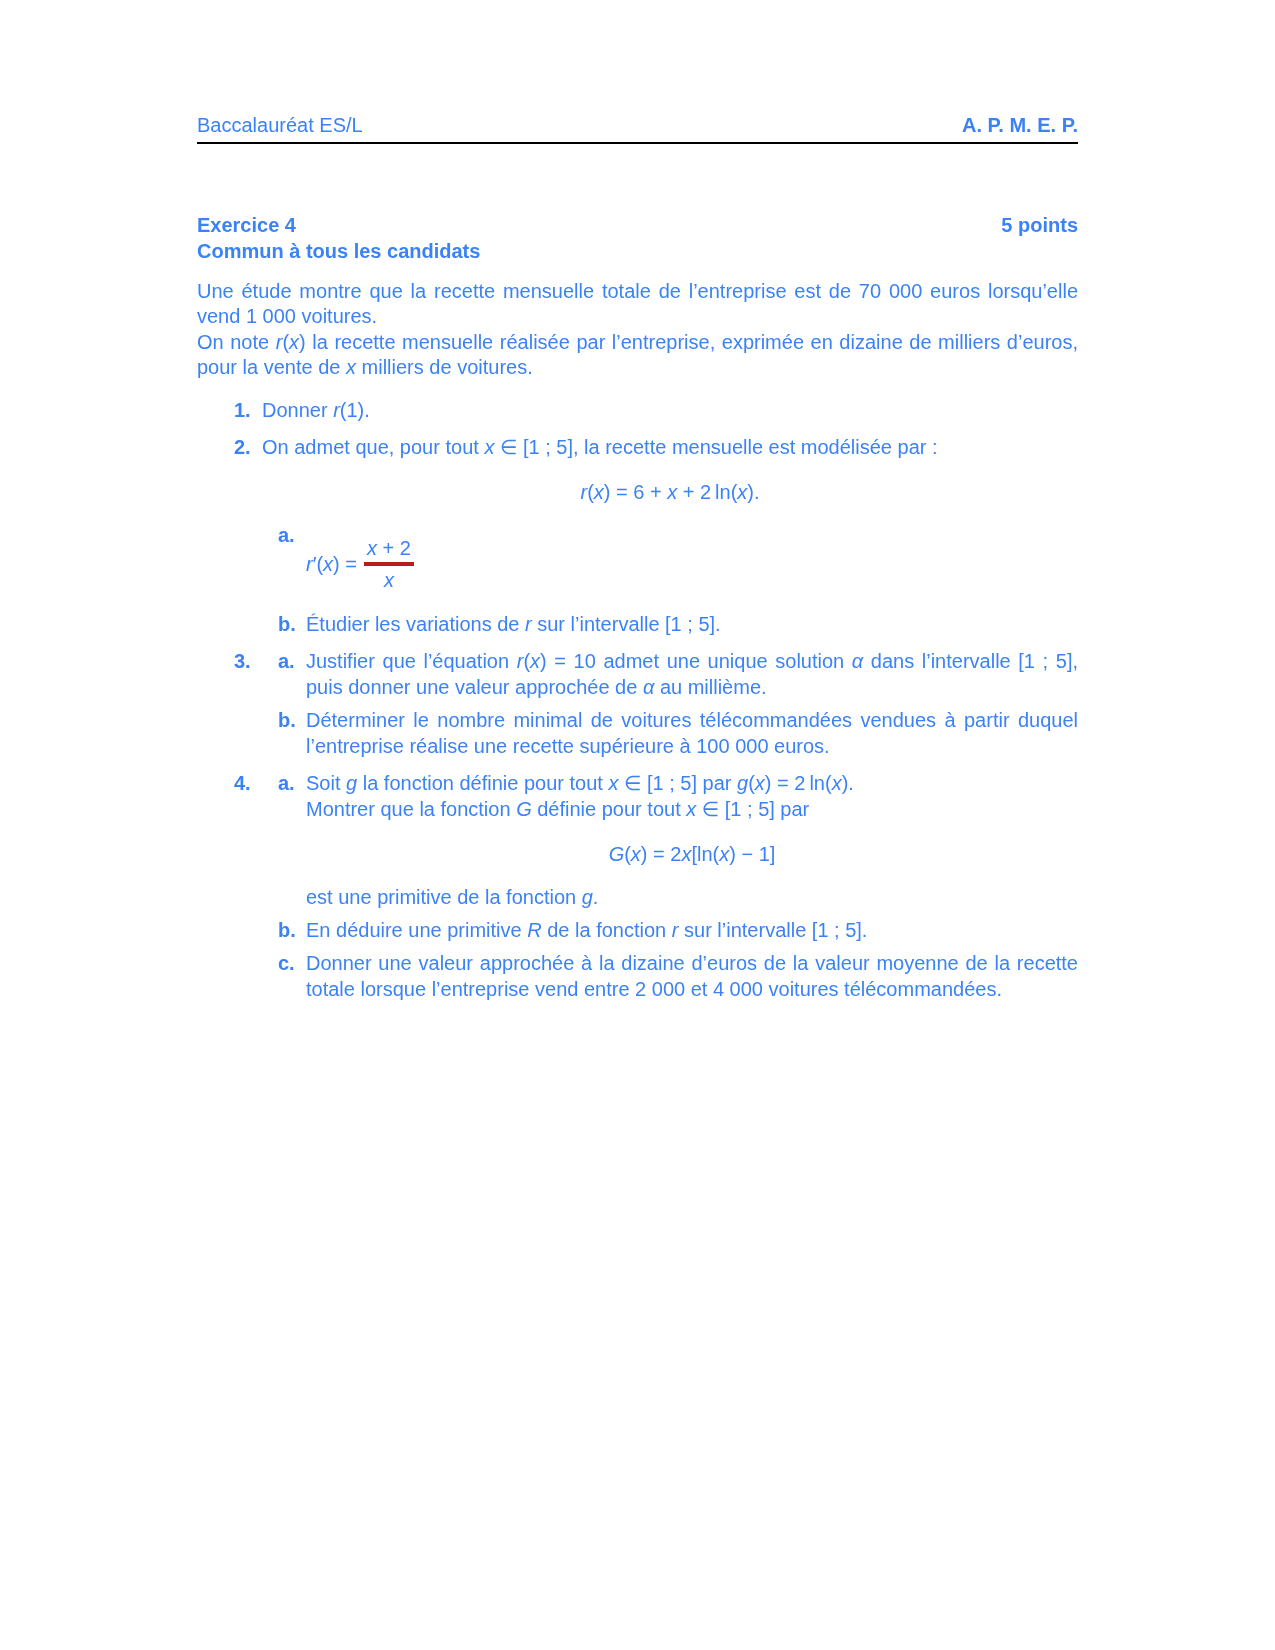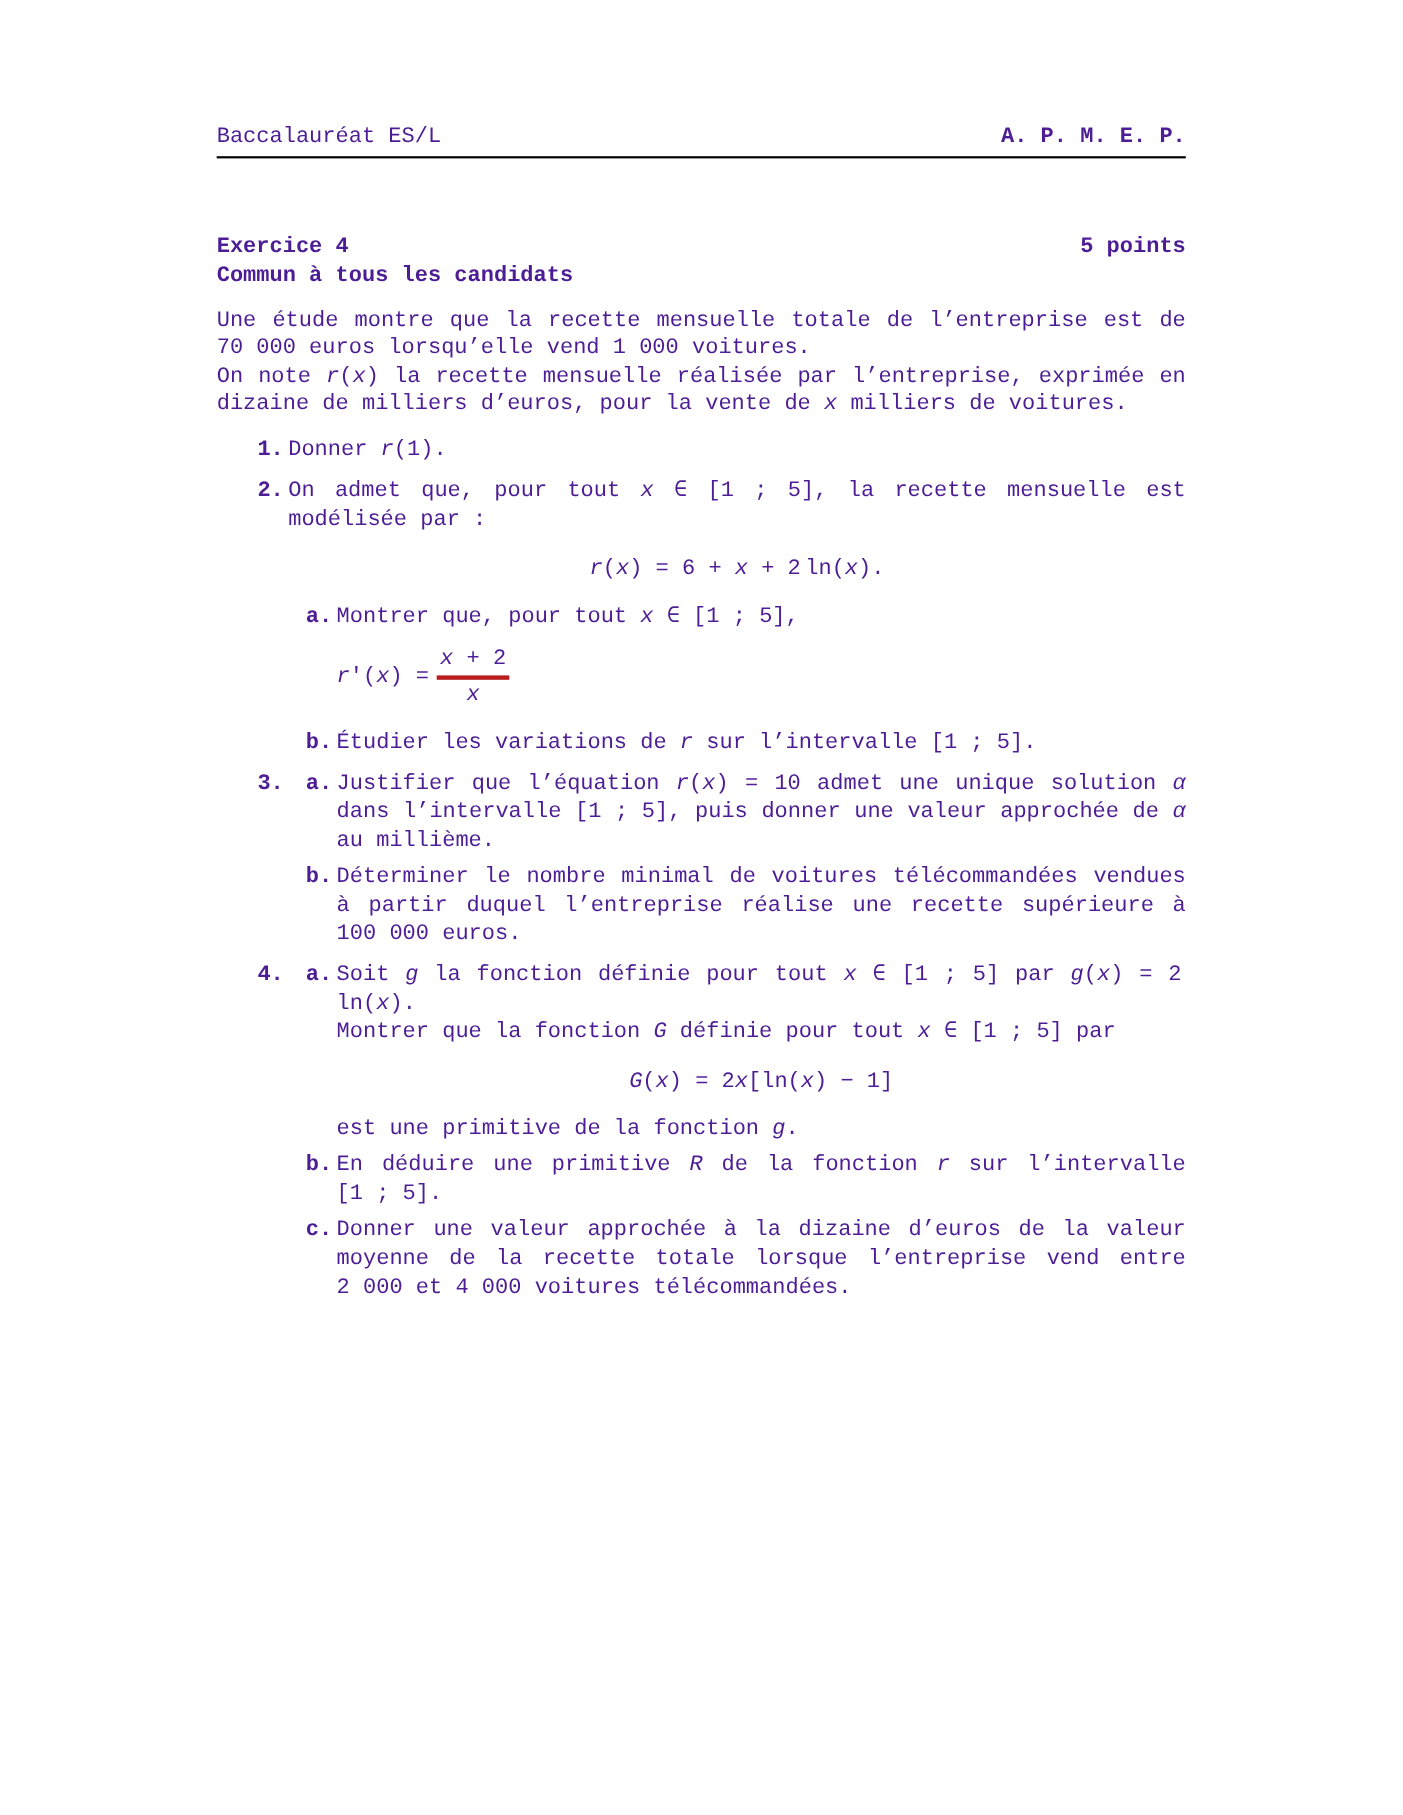--- a/index.html
+++ b/index.html
@@ -1,23 +1,23 @@
 <!DOCTYPE html>
 <html lang="fr"><head>
 <meta charset="utf-8">
 <style>
   html, body { margin: 0; padding: 0; background: #ffffff; }
   .page {
     position: relative;
     width: 1275px;
     height: 1468px;
     background: #ffffff;
-    font-family: Liberation Mono, monospace;
+    font-family: Liberation Sans, sans-serif;
     font-size: 20px;
-    color: #4c1d95;
+    color: #3b82f6;
     overflow: hidden;
   }
   .content {
     position: absolute;
     left: 197px;
     top: 0;
     width: 881px;
   }
   .doc-header {
     display: flex;
@@ -133,21 +133,20 @@
       </div>
 
       <div class="qrow">
         <span class="qnum">2.</span>
         <div class="qbody">
           <div class="qtext">On admet que, pour tout <i>x</i> ∈ [1&nbsp;; 5], la recette mensuelle est modélisée par&nbsp;:</div>
           <div class="formula"><i>r</i>(<i>x</i>) = 6 + <i>x</i> + 2 ln(<i>x</i>).</div>
           <div class="srow first">
             <span class="sletter">a.</span>
             <div class="sbody">
-              <div>Montrer que, pour tout <i>x</i> ∈ [1&nbsp;; 5],</div>
               <div class="frac-line">
                 <span><i>r</i>′(<i>x</i>) =</span>
                 <span class="frac">
                   <span class="fnum"><i>x</i> + 2</span>
                   <span class="fden"><i>x</i></span>
                 </span>
               </div>
             </div>
           </div>
           <div class="srow">

